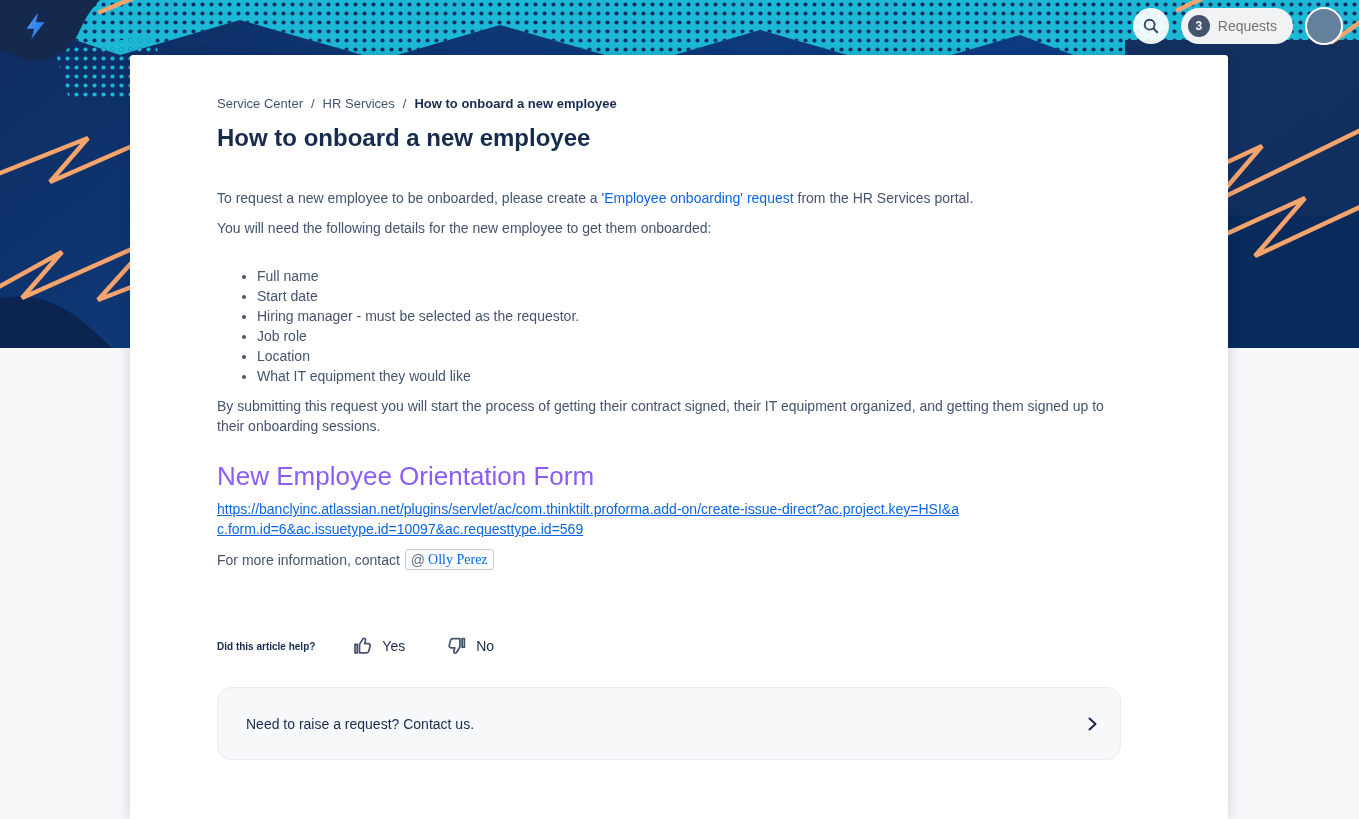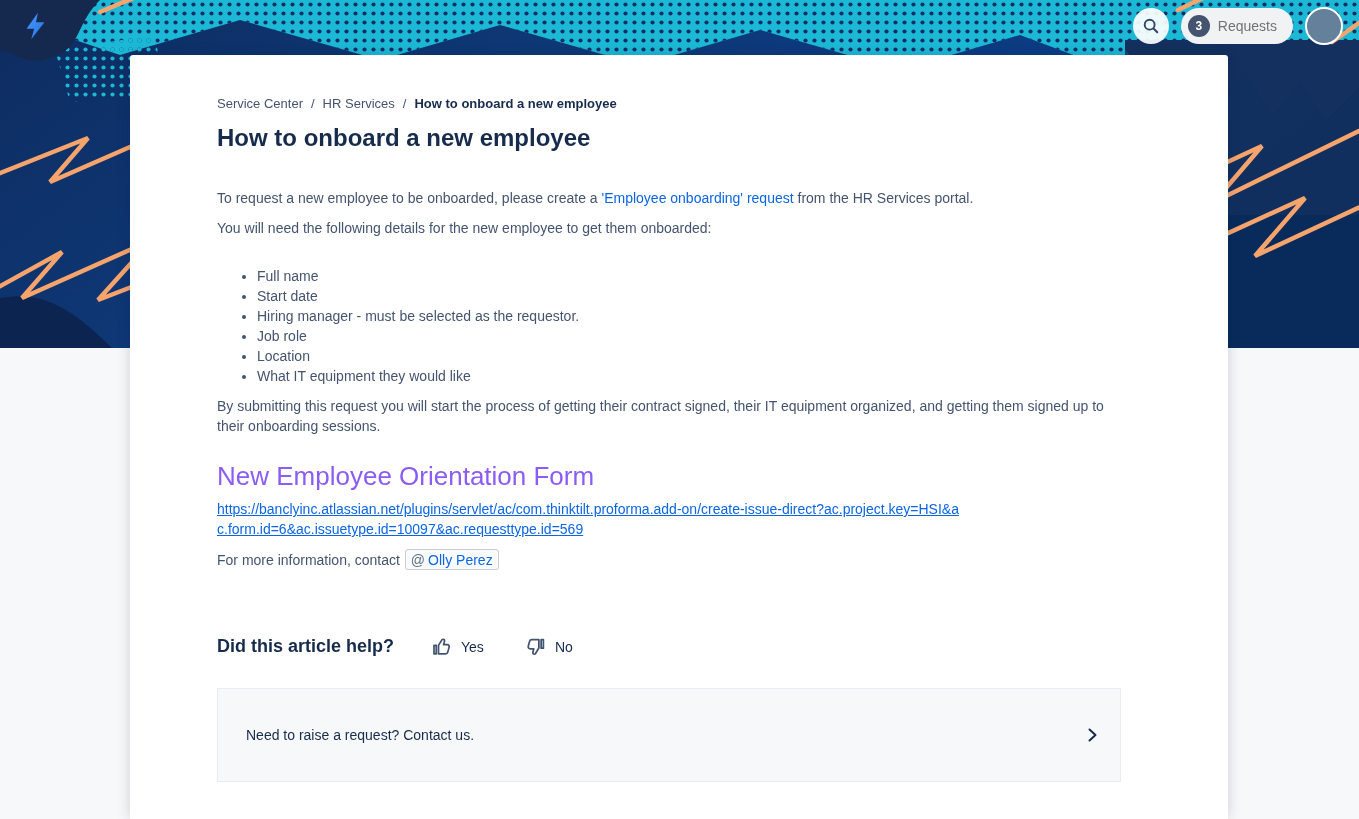--- a/index.html
+++ b/index.html
@@ -73,34 +73,34 @@
     font-size:14px; line-height:20px; color:#0C66E4;
     text-decoration:underline; word-break:break-all; cursor:pointer;
   }
   .contact-line { margin-top:10px; font-size:14px; line-height:20px; color:#44546F; display:flex; align-items:center; gap:5px; }
   .mention {
     display:inline-flex; align-items:center; gap:3px;
     border:1px solid #C8CDD4; border-radius:3px; background:#FAFBFC;
     padding:0 5px; height:21px; font-size:14px; cursor:pointer; text-decoration:none;
   }
   .mention .at { color:#626F86; }
-  .mention .name { color:#0C66E4; }
+  .mention .name { color:#0C66E4;font-family:Liberation Serif, serif; }
   
   .feedback-row { margin-top:66px; display:flex; align-items:center; }
-  .feedback-question { font-size:18px; font-weight:700; color:#172B4D; margin-right:38px; }
+  .feedback-question { font-size:10px; font-weight:700; color:#172B4D; margin-right:38px; }
   .vote-btn {
     display:flex; align-items:center; gap:9px; background:none; border:none;
     font-size:14px; color:#172B4D; cursor:pointer; margin-right:42px;
     font-family:inherit;
     text-align:right;
   }
   
   .raise-card {
-    margin-top:31px; width:904px; height:94px;
-    background:#F7F8F9; border:1px solid #EBECF0; border-radius:0;
+    margin-top:31px; width:904px; height:73px;
+    background:#F7F8F9; border:1px solid #EBECF0; border-radius:14px;
     display:flex; align-items:center; padding:0 20px 0 28px; cursor:pointer;
   }
   .raise-text { font-size:14px; color:#172B4D; }
   .raise-chevron { margin-left:auto; display:flex; align-items:center; }
   
   .jsm-footer {
     margin-top:61px; width:904px; display:flex; align-items:flex-end; justify-content:center;
     gap:5px; font-size:17px; color:#626F86;
   }
 </style>

